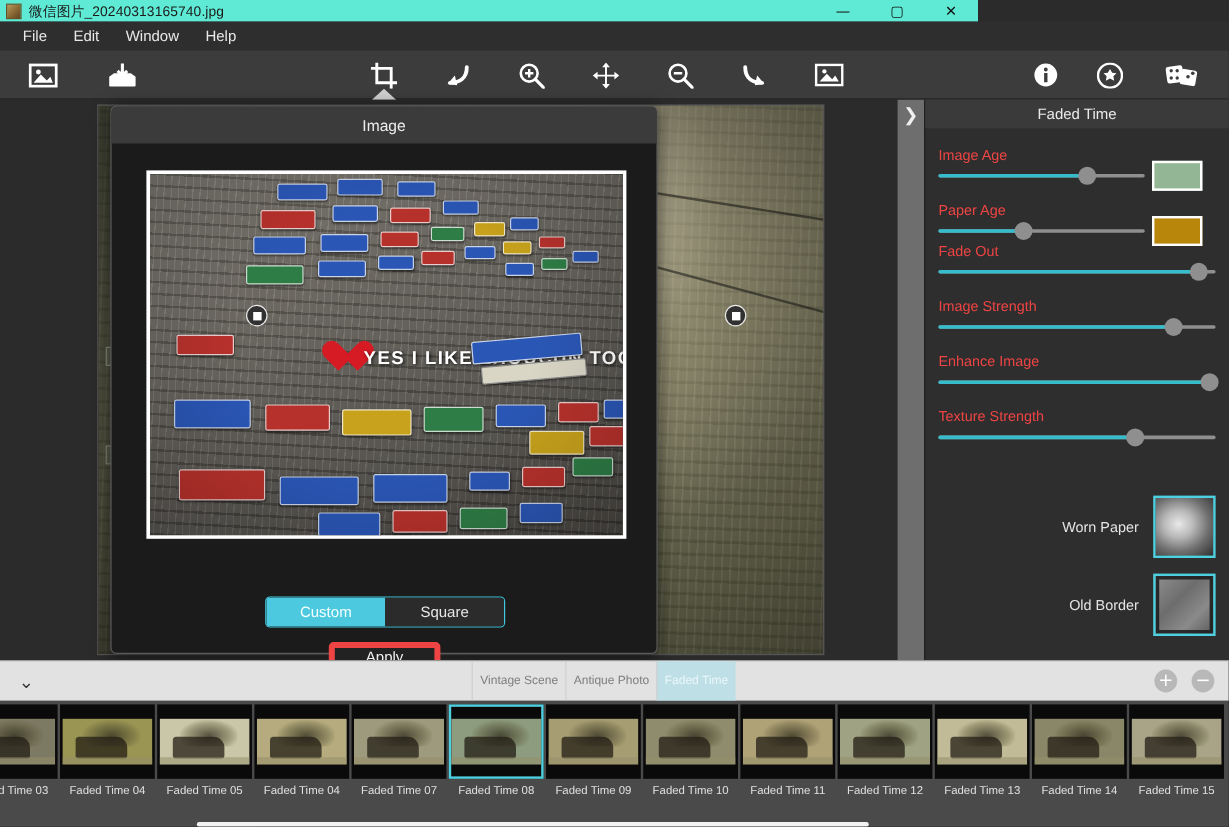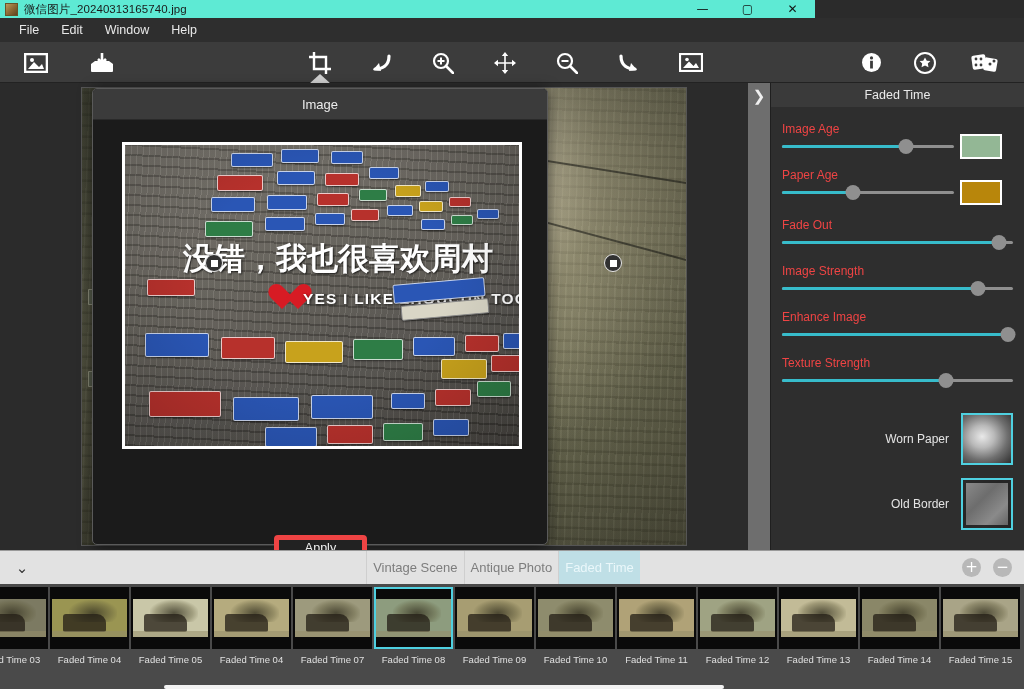--- a/index.html
+++ b/index.html
@@ -229,21 +229,21 @@
     display: flex; align-items: center;
   }
   .tb-chevron {
     width: 44px; height: 34px; display: flex; align-items: center;
     justify-content: center; font-size: 15px; color: #333;
     font-family: "DejaVu Sans", sans-serif;
   }
   .tab-spacer { flex: 1; }
   .tab {
     height: 34px; padding: 0 6px; display: flex; align-items: center;
-    font-size: 13px; color: #7d7d7d;
+    font-size: 10px; color: #7d7d7d;
     border-left: 1px solid #cfcfcf;
   }
   .tab.on { background: #bfdfe6; color: #eaf7fa; }
   .tab-right { flex: 1; }
   .circ-btn {
     width: 19px; height: 19px; border-radius: 50%; background: #b8b8b8;
     color: #fff; display: flex; align-items: center; justify-content: center;
     font-size: 15px; margin-right: 12px; line-height: 1;
     font-family: "DejaVu Sans", sans-serif;
   }
@@ -439,21 +439,20 @@
         <div class="plaque" style="left:140px; top:72px; width:40px; height:14px; background:#2a56b5"></div>
         <div class="plaque" style="left:190px; top:68px; width:30px; height:12px; background:#2a56b5"></div>
         <div class="plaque" style="left:226px; top:64px; width:28px; height:12px; background:#b7312c"></div>
         <div class="plaque" style="left:262px; top:60px; width:26px; height:11px; background:#2a56b5"></div>
         <div class="plaque" style="left:294px; top:56px; width:24px; height:11px; background:#c8a21c"></div>
         <div class="plaque" style="left:324px; top:52px; width:22px; height:10px; background:#b7312c"></div>
         <div class="plaque" style="left:296px; top:74px; width:24px; height:11px; background:#2a56b5"></div>
         <div class="plaque" style="left:326px; top:70px; width:22px; height:10px; background:#2e7d46"></div>
         <div class="plaque" style="left:352px; top:64px; width:22px; height:10px; background:#2a56b5"></div>
 
-        <div class="hanzi" style="left:58px; top:93px; font-size:31px;">没错，我也很喜欢周村</div>
 
         <div class="heart" style="left:143px; top:138px;"></div>
         <div class="eng" style="left:178px; top:145px;">YES  I LIKE ZHOUCUN TOO</div>
 
         <div class="plaque" style="left:22px; top:134px; width:48px; height:17px; background:#b7312c"></div>
 
         <div class="plaque" style="left:268px; top:136px; width:92px; height:19px; background:#2a56b5; transform:rotate(-5deg);"></div>
         <div class="plaque" style="left:276px; top:157px; width:88px; height:15px; background:#d9d6c6; border-color:#888; transform:rotate(-5deg);"></div>
 
         <div class="plaque" style="left:20px;  top:188px; width:64px; height:24px; background:#2a56b5"></div>
@@ -487,20 +486,24 @@
       <div class="crop-handle ch-tr">
           <i></i>
         </div>
       <div class="crop-handle ch-bl">
           <i></i>
         </div>
       <div class="crop-handle ch-br">
           <i></i>
         </div>
 
+      <div class="seg-group">
+        <div class="seg on">Custom</div>
+        <div class="seg">Square</div>
+      </div>
       <div class="apply-btn">Apply</div>
     </div>
   </div>
 
   <div class="rpanel">
     <div class="rp-header">Faded Time</div>
 
     <div class="slider-row">
       <div class="slider-label">Image Age</div>
       <div class="track short">
@@ -512,21 +515,21 @@
 
     <div class="slider-row" style="padding-top:20px">
       <div class="slider-label">Paper Age</div>
       <div class="track short">
         <div class="fill" style="width:41%"></div>
         <div class="knob" style="left:41%"></div>
       </div>
       <div class="swatch" style="top:32px; background:#b8860b"></div>
     </div>
 
-    <div class="slider-row" style="padding-top:24px">
+    <div class="slider-row" style="padding-top:8px">
       <div class="slider-label">Fade Out</div>
       <div class="track">
         <div class="fill" style="width:94%"></div>
         <div class="knob" style="left:94%"></div>
       </div>
     </div>
 
     <div class="slider-row" style="padding-top:20px">
       <div class="slider-label">Image Strength</div>
       <div class="track">

